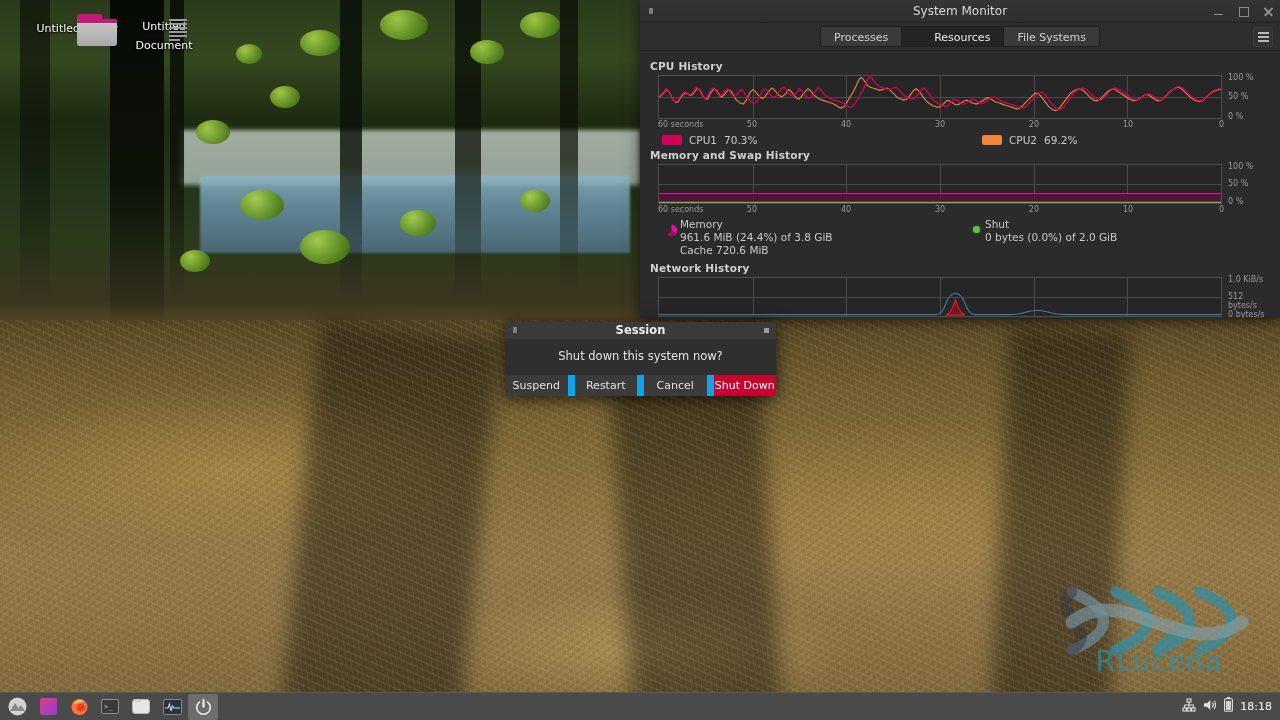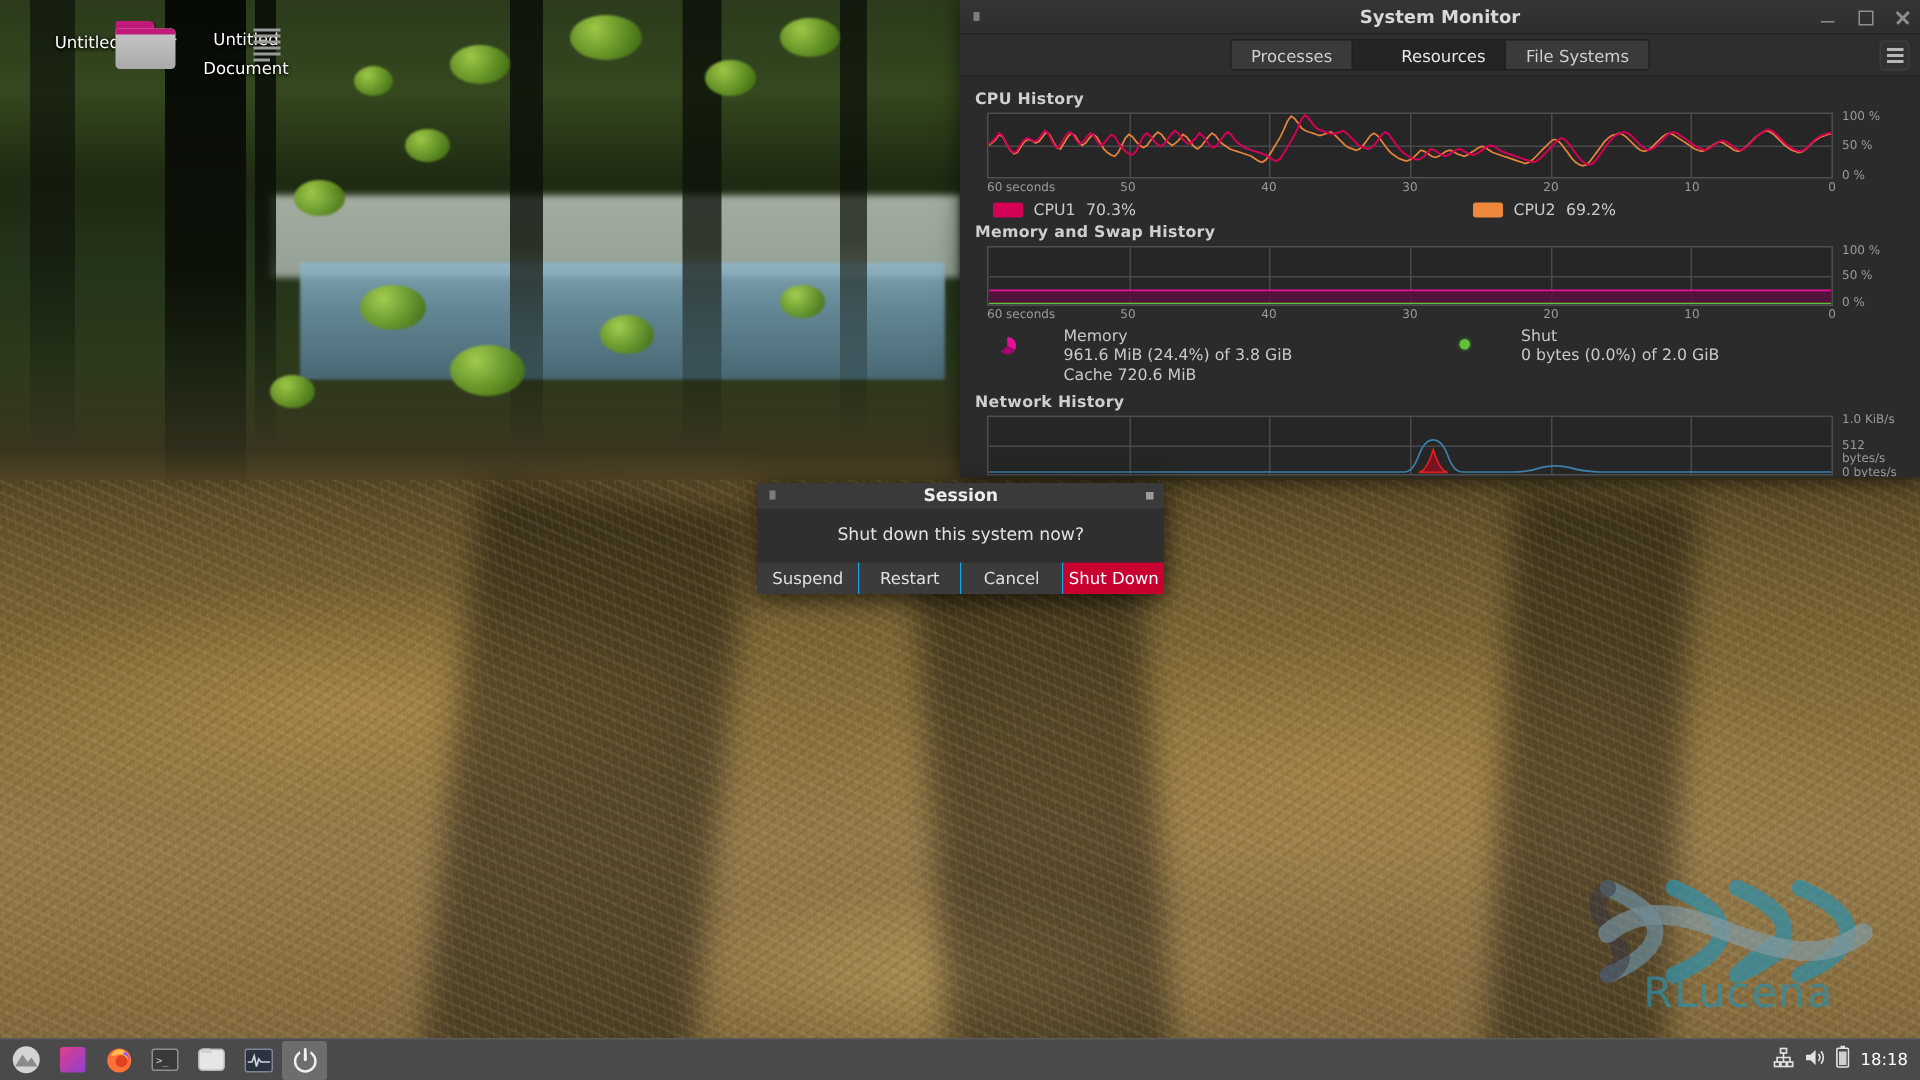--- a/index.html
+++ b/index.html
@@ -89,21 +89,21 @@
     background:#2b2b2b; color:#d6d6d6;
     font-size:11px; overflow:hidden;
     box-shadow:0 2px 14px rgba(0,0,0,.6);
   }
   #sysmon .titlebar {
     height:23px; background:linear-gradient(180deg,#353535,#2e2e2e);
     border-bottom:1px solid #222; position:relative;
   }
   #sysmon .titlebar .title {
     position:absolute; left:0; right:0; top:4px; text-align:center;
-    font-size:12px; font-weight:bold; color:#d8d8d8;
+    font-size:12px; font-weight:normal; color:#d8d8d8;
   }
   #sysmon .titlebar .tdot {
     position:absolute; left:9px; top:8px; width:4px; height:6px; background:#7d7d7d;
   }
   #sysmon .wbtns { position:absolute; right:6px; top:0; height:23px; display:flex; align-items:center; gap:14px; }
   #sysmon .wbtn { width:11px; height:11px; position:relative; color:#8e8e8e; font-size:10px;
      display:flex; align-items:center; justify-content:center; }
   #sysmon .wbtn.min:after{ content:""; position:absolute; bottom:2px; left:1px; width:9px; height:1.5px; background:#8e8e8e; }
   #sysmon .wbtn.max:after{ content:""; position:absolute; left:1px; top:1px; width:8px; height:8px; border:1.5px solid #8e8e8e; }
   #sysmon .wbtn.close:before,#sysmon .wbtn.close:after{
@@ -146,41 +146,41 @@
   .yaxis div { position:absolute; left:4px; }
   .xaxis { position:relative; height:11px; margin-left:10px; margin-right:48px; font-size:8px; color:#9a9a9a; }
   .xaxis span { position:absolute; top:1px; transform:translateX(-50%); }
   .xaxis span.first { left:0; transform:none; }
   .xaxis span.last { right:-2px; transform:none; }
 
   .legend { display:flex; margin:4px 0 2px 14px; font-size:10.5px; color:#c9c9c9; }
   .legend .item { display:flex; align-items:flex-start; }
   .swatch { width:20px; height:10px; border-radius:2px; margin-right:7px; margin-top:1px; }
   .legend .lname { margin-right:7px; }
-  .leg-block { display:flex; align-items:flex-start;gap:29px; }
+  .leg-block { display:flex; align-items:flex-start; }
   .leg-ic { width:18px; display:flex; justify-content:center; padding-top:8px; }
   .leg-txt { line-height:13px; color:#c9c9c9; }
   .dot { width:7px; height:7px; border-radius:50%; background:#5fc23a; box-shadow:0 0 3px rgba(95,194,58,.6); }
 
   
   #session {
     position:absolute; left:505px; top:322px; width:271px; height:74px;
     background:#2f2f2f; box-shadow:0 3px 16px rgba(0,0,0,.7); color:#dcdcdc;
   }
   #session .dtitle {
     height:17px; background:#3a3a3a; position:relative;
     font-size:11.5px; font-weight:bold; text-align:center; line-height:17px; color:#ededed;
   }
   #session .dtitle .ld { position:absolute; left:8px; top:5px; width:4px; height:6px; background:#7d7d7d; }
   #session .dtitle .rd { position:absolute; right:7px; top:6px; width:5px; height:5px; background:#9b9b9b; }
   #session .dmsg { text-align:center; font-size:11.5px; color:#e2e2e2; padding:10px 0 0; }
   #session .dbtns { position:absolute; left:0; right:0; bottom:0; display:flex; height:21px; }
   #session .dbtn {
     flex:1; text-align:center; line-height:21px; font-size:11px;
-    background:#3b3b3b; border-right:1px solid #0ea5e9; color:#e0e0e0; cursor:default;
+    background:#3b3b3b; border-right:7px solid #0ea5e9; color:#e0e0e0; cursor:default;
   }
   #session .dbtn:first-child { background:#3b3b3b; }
   #session .dbtn.primary { background:#c7002f; color:#ffffff; border-right:none; font-weight:normal; }
 
   
   #watermark {
     position:absolute; right:16px; bottom:42px; width:210px; height:92px;
     opacity:.72; pointer-events:none;
   }
   #watermark .wtext {

